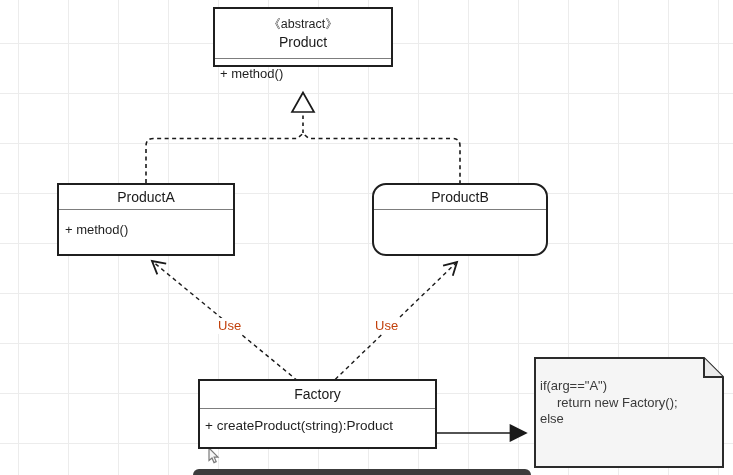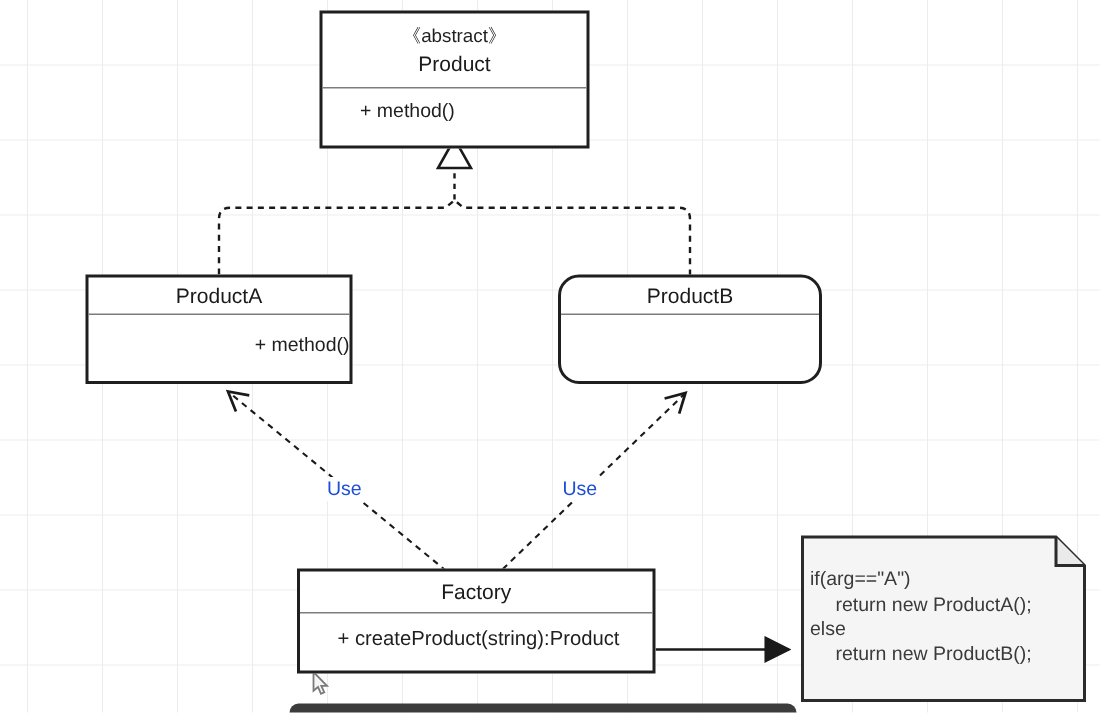--- a/index.html
+++ b/index.html
@@ -28,41 +28,41 @@
     flex-direction: column;
   }
   .uml-header {
     display:flex; flex-direction:column; align-items:center; justify-content:center;
     border-bottom: 1px solid #7d7d7d;
     flex: 0 0 auto;
   }
   .stereotype { font-size: 12.5px; color:#1f1f1f; line-height: 18px; }
   .uml-title  { font-size: 14px; font-weight: normal; line-height: 19px; }
   .uml-body   { flex: 1 1 auto; }
-  .member     { font-size: 13px; color:#1f1f1f; white-space: nowrap; margin-left: 20px; }
+  .member     { font-size: 13px; color:#1f1f1f; white-space: nowrap; }
 
-  .box-product  { left:213px; top:7px;   width:180px; height:92px; }
+  .box-product  { left:213px; top:7px;   width:180px; height:60px; }
   .box-product  .uml-header { height: 49px; }
   .box-product  .member { padding: 7px 0 0 5px; }
 
-  .box-product-a { left:57px;  top:183px; width:178px; height:73px;text-align:right; }
+  .box-product-a { left:57px;  top:183px; width:178px; height:73px; }
   .box-product-a .uml-header { height: 24px; }
   .box-product-a .member { padding: 12px 0 0 6px; }
 
   .box-product-b { left:372px; top:183px; width:176px; height:73px;border-radius:14px; }
   .box-product-b .uml-header { height: 24px; }
   .box-product-b .member { padding: 12px 0 0 5px; }
 
   .box-factory  { left:198px; top:379px; width:239px; height:70px; }
   .box-factory  .uml-header { height: 27px; }
   .box-factory  .member { padding: 9px 0 0 5px; font-size: 13.5px; }
 
   .edge-label {
     position:absolute; z-index:4;
-    font-size:13px; color:#1d4ed8;
+    font-size:13px; color:#c2410c;
     background:#ffffff; padding:0 2px; line-height:16px;
   }
   .label-use-left  { left:216px; top:318px; }
   .label-use-right { left:373px; top:318px; }
 
   .note-text {
     position:absolute; left:540px; top:378px; z-index:4;
     font-size:13px; color:#3a3a3a; line-height:16.5px; white-space:nowrap;
   }
   .note-line.indent { padding-left:17px; }
@@ -146,21 +146,20 @@
     <div class="uml-body">
       <div class="member">+ createProduct(string):Product</div>
     </div>
   </div>
 
   <div class="edge-label label-use-left">Use</div>
   <div class="edge-label label-use-right">Use</div>
 
   <div class="note-text">
     <div class="note-line">if(arg=="A")</div>
-    <div class="note-line indent">return new ProductA();</div>
+    <div class="note-line indent">return new Factory();</div>
     <div class="note-line">else</div>
-    <div class="note-line indent">return new ProductB();</div>
   </div>
 
 
   <div class="bottom-bar"></div>
 
 </div>
 
 </body></html>

